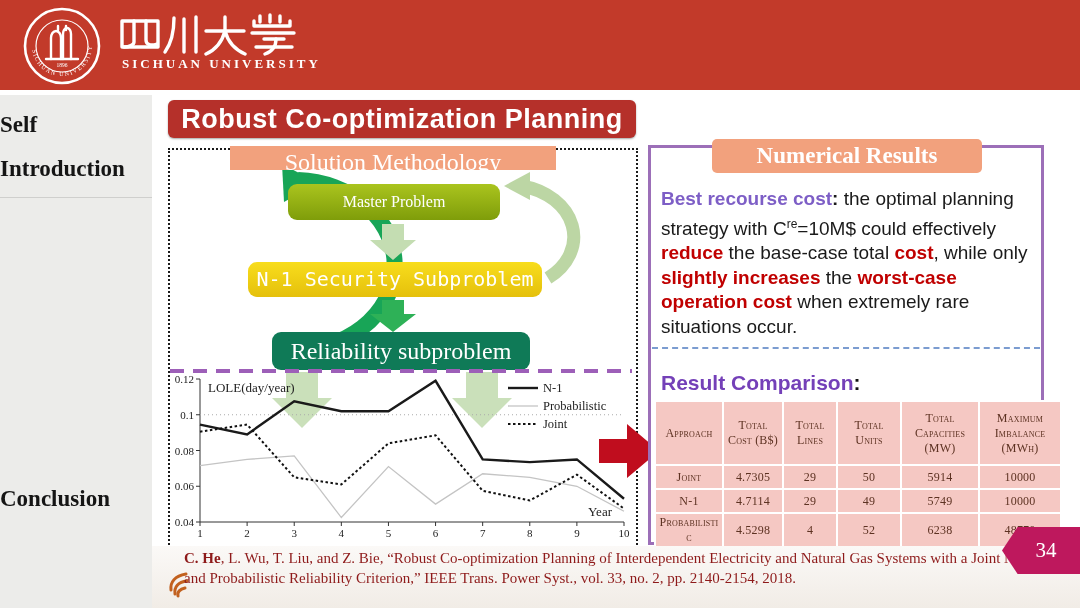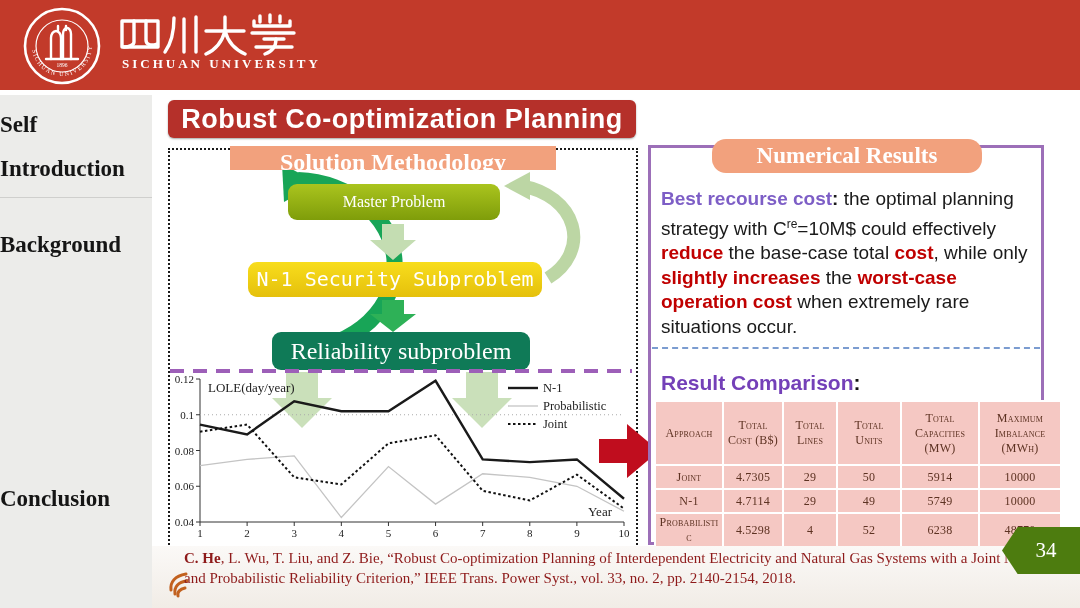--- a/index.html
+++ b/index.html
@@ -31,21 +31,21 @@
 
   
   .slide-title{position:absolute;left:168px;top:100px;width:468px;height:38px;background:#b5302a;
                border-radius:6px;color:#fff;font-weight:bold;font-size:27px;text-align:center;
                line-height:38px;letter-spacing:.5px;box-shadow:0 1px 2px rgba(0,0,0,.35);}
 
   
   .dotted-box{position:absolute;left:168px;top:148px;width:466px;height:396px;
               border:2px dotted #1a1a1a;background:#fff;}
   .meth-head{position:absolute;left:60px;top:-4px;width:326px;height:24px;background:#f2a17d;
-             color:#fff;font-family:"Liberation Serif",serif;font-weight:bold;font-size:24px;
+             color:#fff;font-family:"Liberation Serif",serif;font-weight:normal;font-size:24px;
              text-align:center;line-height:32px;}
   .step{position:absolute;color:#fff;text-align:center;border-radius:9px;}
   .step.master{left:118px;top:34px;width:212px;height:36px;line-height:36px;
                background:linear-gradient(#aac41e,#7f9d0a);font-family:"Liberation Serif",serif;font-size:16px;}
   .step.n1{left:78px;top:112px;width:294px;height:35px;line-height:35px;
            background:linear-gradient(#f8dd1c,#e5c00c);font-family:"DejaVu Sans Mono",monospace;font-size:20px;}
   .step.rel{left:102px;top:182px;width:258px;height:38px;line-height:38px;
             background:#0f7a57;font-family:"Liberation Serif",serif;font-size:24px;}
   .flow-svg{position:absolute;left:0;top:0;width:466px;height:396px;pointer-events:none;}
 
@@ -54,21 +54,21 @@
 
   .chart-wrap{position:absolute;left:2px;top:224px;width:460px;height:168px;}
 
   
   .red-arrow{position:absolute;left:599px;top:422px;}
 
   
   .panel{position:absolute;left:648px;top:145px;width:396px;height:400px;border:3px solid #9c6fb8;
          background:#fff;box-sizing:border-box;}
   .panel-head{position:absolute;left:712px;top:139px;width:270px;height:34px;background:#f2a17d;
-              border-radius:14px;color:#fff;font-family:"Liberation Serif",serif;font-weight:bold;
+              border-radius:5px;color:#fff;font-family:"Liberation Serif",serif;font-weight:bold;
               font-size:23px;text-align:center;line-height:34px;}
   .panel-text{position:absolute;left:661px;top:187px;width:376px;font-size:19px;line-height:24.5px;
               color:#1a1a1a;}
   .panel-text .purple{color:#7d5ec6;font-weight:bold;}
   .panel-text .bold{font-weight:bold;}
   .panel-text .red{color:#c00000;font-weight:bold;}
   .panel-text sup{font-size:12px;}
   .blue-dash{position:absolute;left:652px;top:347px;width:388px;border-top:2px dashed #7b9cd0;}
   .result-cmp{position:absolute;left:661px;top:371px;font-size:21px;font-weight:bold;color:#7440b8;}
   .result-cmp .colon{color:#111;}
@@ -88,21 +88,21 @@
   table.cmp .c4{width:72px;}
   table.cmp .c5{width:76px;}
 
   
   .footer-bg{position:absolute;left:152px;top:546px;width:928px;height:62px;
              background:linear-gradient(#fbf9f7,#f1ece6);}
   .cite{position:absolute;left:184px;top:549px;width:846px;font-family:"Liberation Serif",serif;
         font-size:15px;line-height:19.5px;color:#8e1a1a;}
   .cite .cbold{font-weight:bold;}
   .cite-icon{position:absolute;left:165px;top:570px;}
-  .page-banner{position:absolute;left:1002px;top:527px;width:78px;height:47px;background:#4d7c0f;
+  .page-banner{position:absolute;left:1002px;top:527px;width:78px;height:47px;background:#be185d;
                clip-path:polygon(0% 50%,20% 0%,100% 0%,100% 100%,20% 100%);
                color:#fff;font-family:"Liberation Serif",serif;font-size:21px;
                display:flex;align-items:center;justify-content:center;padding-left:10px;box-sizing:border-box;}
 </style>
 </head>
 <body>
 
 <div class="slide">
 
   <div class="header">
@@ -149,23 +149,20 @@
     </svg>
     <div class="en-name">SICHUAN UNIVERSITY</div>
   </div>
 
   <div class="sidebar">
     <div class="side-item one">
       <div>Self</div>
       <div>Introduction</div>
     </div>
     <div class="side-divider"></div>
-    <div class="side-item two">
-      <div>Background</div>
-    </div>
     <div class="side-item four">
       <div>Conclusion</div>
     </div>
   </div>
 
   <div class="slide-title">Robust Co-optimization Planning</div>
 
   <div class="dotted-box">
 
     <svg class="flow-svg" viewBox="0 0 466 396">

